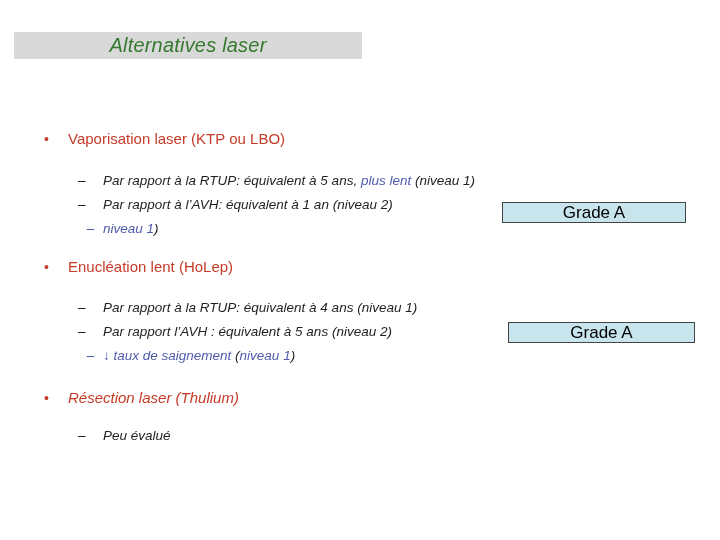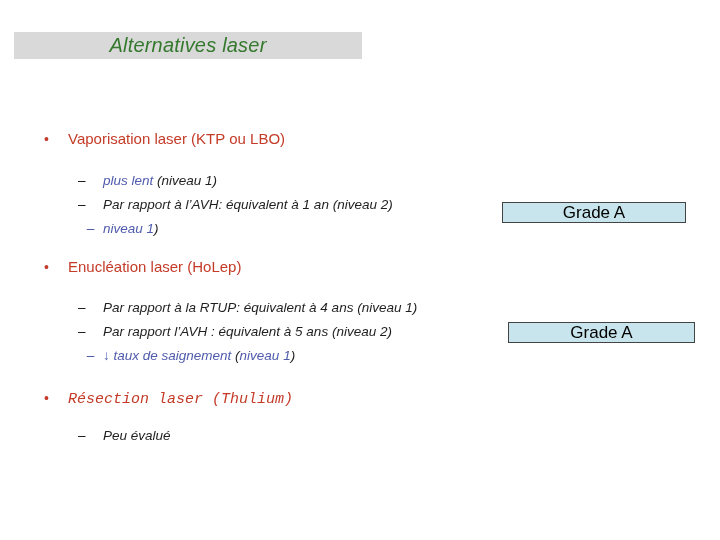--- a/index.html
+++ b/index.html
@@ -51,21 +51,21 @@
     font-style:italic;
     color:#1f1f1f;
   }
   .s-line .marker {
     display:inline-block;
     width:25px;
   }
   .c-red  { color:var(--red,#c43b28); }
   .c-blue { color:var(--blue,#4f5bad);text-align:center; }
   .c-black{ color:#1f1f1f; }
-  .it { font-style:italic;font-family:Liberation Mono, monospace; }
+  .it { font-style:italic; }
   .grade-box {
     position:absolute;
     height:21px;
     background:var(--grade_fill,#c8e4ec);
     border:1.5px solid var(--grade_border,#444444);
     display:flex; align-items:center; justify-content:center;
     font-size:17px;
     font-style:normal;
     color:#000000;
   }
@@ -81,40 +81,40 @@
     <span class="title-text">Alternatives laser</span>
   </div>
 
   <div class="line h-line" style="top:130px">
     <span class="marker c-red">•</span>
     <span class="h-text c-red">Vaporisation laser (KTP ou LBO)</span>
   </div>
 
   <div class="line s-line" style="top:172px">
     <span class="marker c-black">–</span>
-    <span class="c-blue">plus lent</span><span class="c-black"> (niveau 1)</span>
+    <span class="c-black">Par rapport à la RTUP: équivalent à 5 ans, </span><span class="c-blue">plus lent</span><span class="c-black"> (niveau 1)</span>
   </div>
 
   <div class="line s-line" style="top:196px">
     <span class="marker c-black">–</span>
     <span class="c-black">Par rapport à l’AVH: équivalent à 1 an (niveau 2)</span>
   </div>
 
   <div class="line s-line" style="top:220px">
     <span class="marker c-blue">–</span>
     <span class="c-blue">niveau 1</span><span class="c-black">)</span>
   </div>
 
   <div class="grade-box grade-box-1">
     <span>Grade A</span>
   </div>
 
   <div class="line h-line" style="top:258px">
     <span class="marker c-red">•</span>
-    <span class="h-text c-red">Enucléation laser (HoLep)</span>
+    <span class="h-text c-red">Enucléation lent (HoLep)</span>
   </div>
 
   <div class="line s-line" style="top:299px">
     <span class="marker c-black">–</span>
     <span class="c-black">Par rapport à la RTUP: équivalent à 4 ans (niveau 1)</span>
   </div>
 
   <div class="line s-line" style="top:323px">
     <span class="marker c-black">–</span>
     <span class="c-black">Par rapport l’AVH : équivalent à 5 ans (niveau 2)</span>

